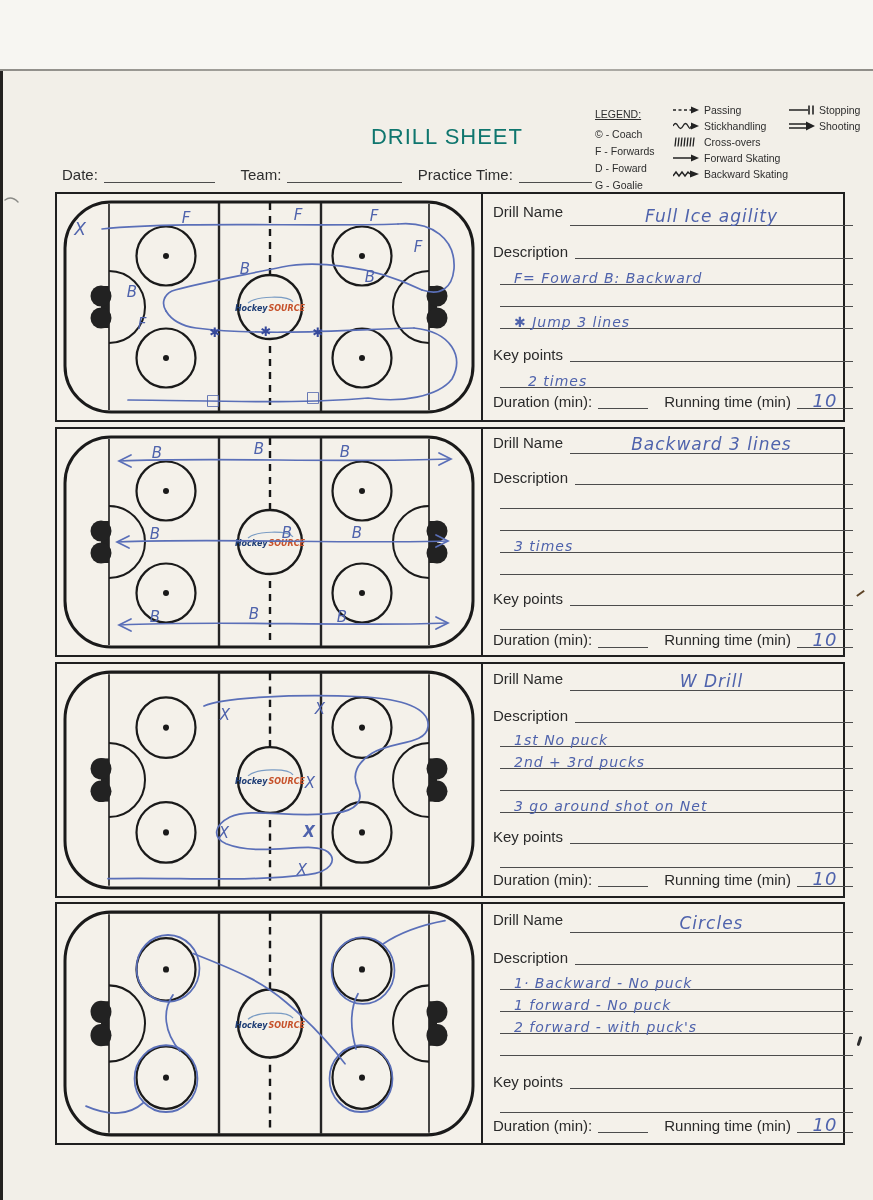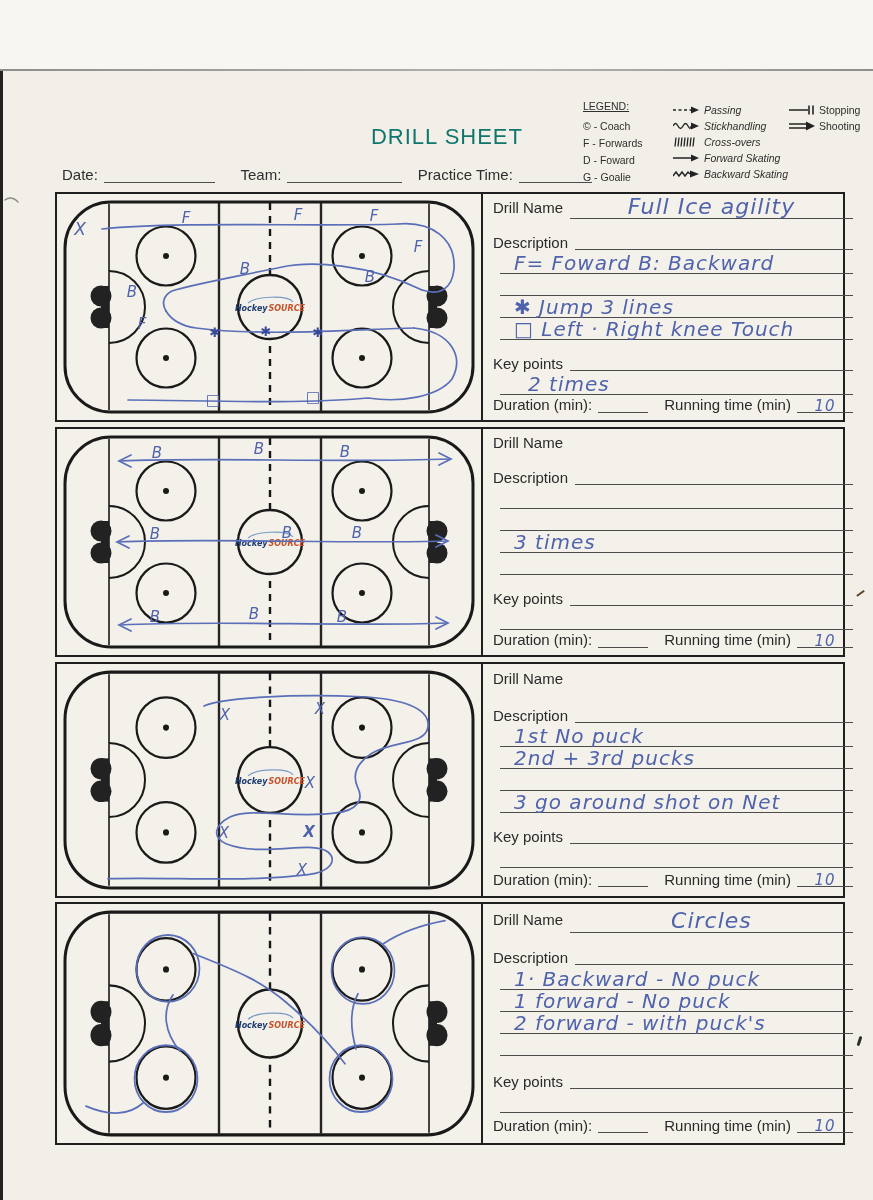--- a/index.html
+++ b/index.html
@@ -9,22 +9,22 @@
   .scan-line{position:absolute;left:0;top:69px;width:873px;height:2px;
     background:linear-gradient(to right,#908e89,#b5b3ad 60%,#8f8d88);}
   .edge-left{position:absolute;left:0;top:71px;width:3px;height:1129px;background:#23211f;}
 
   
   .logo-wrap{position:absolute;left:58px;top:98px;width:220px;height:66px;}
   .title{position:absolute;left:317px;top:124px;width:260px;text-align:center;
     font-size:22px;letter-spacing:1px;color:#0f766e;}
   .legend{position:absolute;left:583px;top:100px;width:286px;height:88px;font-size:10.5px;color:#2e2e2e;}
   .leg-col{position:absolute;top:0;}
-  .leg-people{left:0;width:90px;}
-  .leg-moves{left:90px;width:118px;top:2px;font-style:italic;}
+  .leg-people{left:12px;width:90px;margin-top:8px;}
+  .leg-moves{left:90px;width:118px;top:2px;}
   .leg-actions{left:206px;width:80px;top:2px;}
   .leg-heading{text-decoration:underline;margin-bottom:3px;height:14px;}
   .leg-item{height:16px;display:flex;align-items:center;white-space:nowrap;}
   .leg-people .leg-item{height:17px;}
   .leg-icon{margin-right:4px;flex:0 0 auto;}
 
   
   .meta-row{position:absolute;left:62px;top:166px;width:530px;display:flex;align-items:flex-end;
     font-size:15px;color:#2e2e2e;}
   .meta-row .lbl{margin-right:6px;white-space:nowrap;}
@@ -45,27 +45,27 @@
   .info{flex:1;display:flex;flex-direction:column;padding:3px 14px 5px 10px;font-size:15px;color:#2a2a2a;}
   .row{display:flex;align-items:center;}
   .r-name{height:28px;}
   .r-desc,.r-kp{height:21px;margin-top:16px;}
   .cline{flex:1;min-height:22px;}
   .r-dur{height:28px;white-space:nowrap;}
   .lbl{white-space:nowrap;}
   .line{display:inline-block;border-bottom:1.6px solid #4c4c4c;position:relative;}
   .grow{flex:1;margin-left:7px;height:100%;}
   .r-desc .grow,.r-kp .grow{height:14px;}
-  .hw{font-family:"DejaVu Sans",sans-serif;font-style:italic;color:#4f63ac;font-size:20px;
+  .hw{font-family:"DejaVu Sans",sans-serif;font-style:italic;color:#4f63ac;font-size:14px;
     position:absolute;left:14px;bottom:-2px;white-space:nowrap;letter-spacing:1px;}
-  .hw-name{left:0;right:0;text-align:center;font-size:22px;bottom:-1px;}
+  .hw-name{left:0;right:0;text-align:center;font-size:17px;bottom:-1px;}
   .kp-hw{left:28px;}
   .dur-line{width:50px;height:15px;margin:0 16px 0 6px;}
   .rt-line{width:56px;height:15px;margin-left:6px;}
-  .hw-rt{left:0;right:0;text-align:center;font-size:15px;bottom:-3px;}
+  .hw-rt{left:0;right:0;text-align:center;font-size:18px;bottom:-3px;}
 
   
   .stray1{position:absolute;left:854px;top:586px;width:9px;height:7px;border-bottom:2.5px solid #5d4326;
     transform:rotate(-35deg);}
   .stray2{position:absolute;left:858px;top:1036px;width:2.5px;height:10px;background:#2d2d2d;
     transform:rotate(18deg);border-radius:2px;}
   .stray3{position:absolute;left:4px;top:196px;width:16px;height:14px;}
 </style>
 </head>
 <body>
@@ -253,25 +253,20 @@
       <div class="row cline">
           <span class="line grow">
             <span class="hw"></span>
           </span>
         </div>
       <div class="row cline">
           <span class="line grow">
             <span class="hw">✱ Jump 3 lines</span>
           </span>
         </div>
-      <div class="row cline">
-          <span class="line grow">
-            <span class="hw">□ Left · Right knee Touch</span>
-          </span>
-        </div>
       <div class="row r-kp">
           <span class="lbl">Key points</span>
           <span class="line grow"></span>
         </div>
       <div class="row cline">
           <span class="line grow">
             <span class="hw kp-hw">2 times</span>
           </span>
         </div>
       <div class="row r-dur">
@@ -311,20 +306,23 @@
           <text x="295" y="104">B</text>
           <text x="93" y="188">B</text>
           <text x="192" y="185">B</text>
           <text x="280" y="188">B</text>
         </g>
       </svg>
     </div>
     <div class="info">
       <div class="row r-name">
           <span class="lbl">Drill Name</span>
+          <span class="line grow">
+            <span class="hw hw-name">Backward 3 lines</span>
+          </span>
         </div>
       <div class="row r-desc">
           <span class="lbl">Description</span>
           <span class="line grow"></span>
         </div>
       <div class="row cline">
           <span class="line grow">
             <span class="hw"></span>
           </span>
         </div>
@@ -378,20 +376,23 @@
           <text x="248" y="116">X</text>
           <text x="162" y="164">X</text>
           <text x="247" y="163" font-weight="bold">X</text>
           <text x="240" y="200">X</text>
         </g>
       </svg>
     </div>
     <div class="info">
       <div class="row r-name">
           <span class="lbl">Drill Name</span>
+          <span class="line grow">
+            <span class="hw hw-name">W Drill</span>
+          </span>
         </div>
       <div class="row r-desc">
           <span class="lbl">Description</span>
           <span class="line grow"></span>
         </div>
       <div class="row cline">
           <span class="line grow">
             <span class="hw">1st    No puck</span>
           </span>
         </div>

